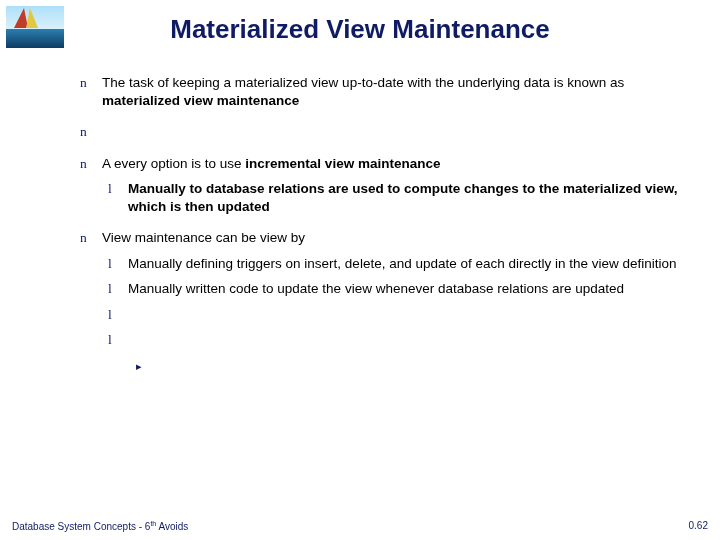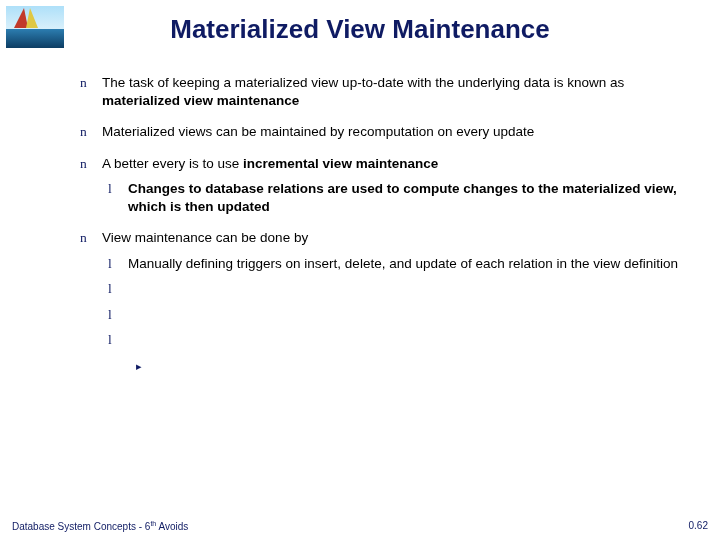--- a/index.html
+++ b/index.html
@@ -109,45 +109,45 @@
 
 <div class="content">
 
   <div class="bull-n">
     <span class="mk">n</span>
     <span><span>The task of keeping a materialized view up-to-date with the underlying data is known as </span><span class="bold-part">materialized view maintenance</span></span>
   </div>
 
   <div class="bull-n">
     <span class="mk">n</span>
-    <span>Materialized views can be maintained by recomputation on every update</span>
   </div>
 
   <div class="bull-n" style="margin-bottom:4px;">
     <span class="mk">n</span>
-    <span><span>A better every is to use </span><span class="bold-part">incremental view maintenance</span></span>
+    <span><span>A every option is to use </span><span class="bold-part">incremental view maintenance</span></span>
   </div>
 
   <div class="bull-l" style="margin-bottom:14px;">
     <span class="mk">l</span>
-    <span class="bold-part">Changes to database relations are used to compute changes to the materialized view, which is then updated</span>
+    <span class="bold-part">Manually to database relations are used to compute changes to the materialized view, which is then updated</span>
   </div>
 
   <div class="bull-n" style="margin-bottom:4px;">
     <span class="mk">n</span>
-    <span>View maintenance can be done by</span>
+    <span>View maintenance can be view by</span>
   </div>
 
   <div class="bull-l">
     <span class="mk">l</span>
-    <span>Manually defining triggers on insert, delete, and update of each relation in the view definition</span>
+    <span>Manually defining triggers on insert, delete, and update of each directly in the view definition</span>
   </div>
 
   <div class="bull-l">
     <span class="mk">l</span>
+    <span>Manually written code to update the view whenever database relations are updated</span>
   </div>
 
   <div class="bull-l">
     <span class="mk">l</span>
   </div>
 
   <div class="bull-l" style="margin-bottom:4px;">
     <span class="mk">l</span>
   </div>
 

